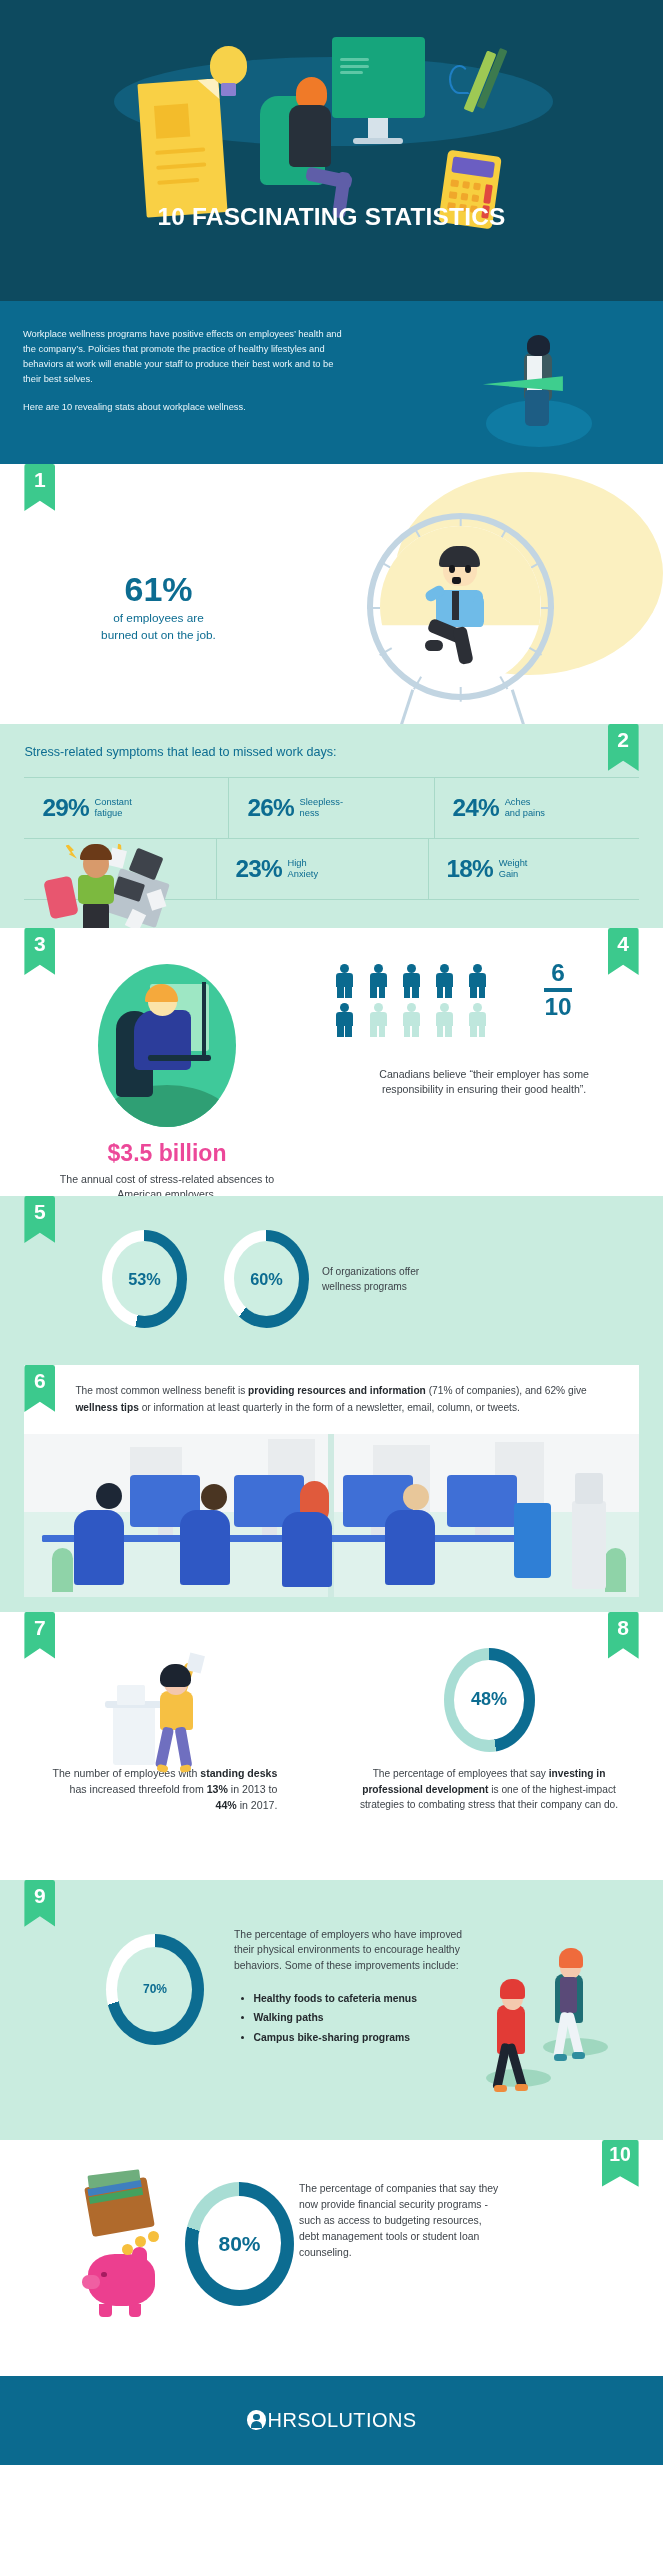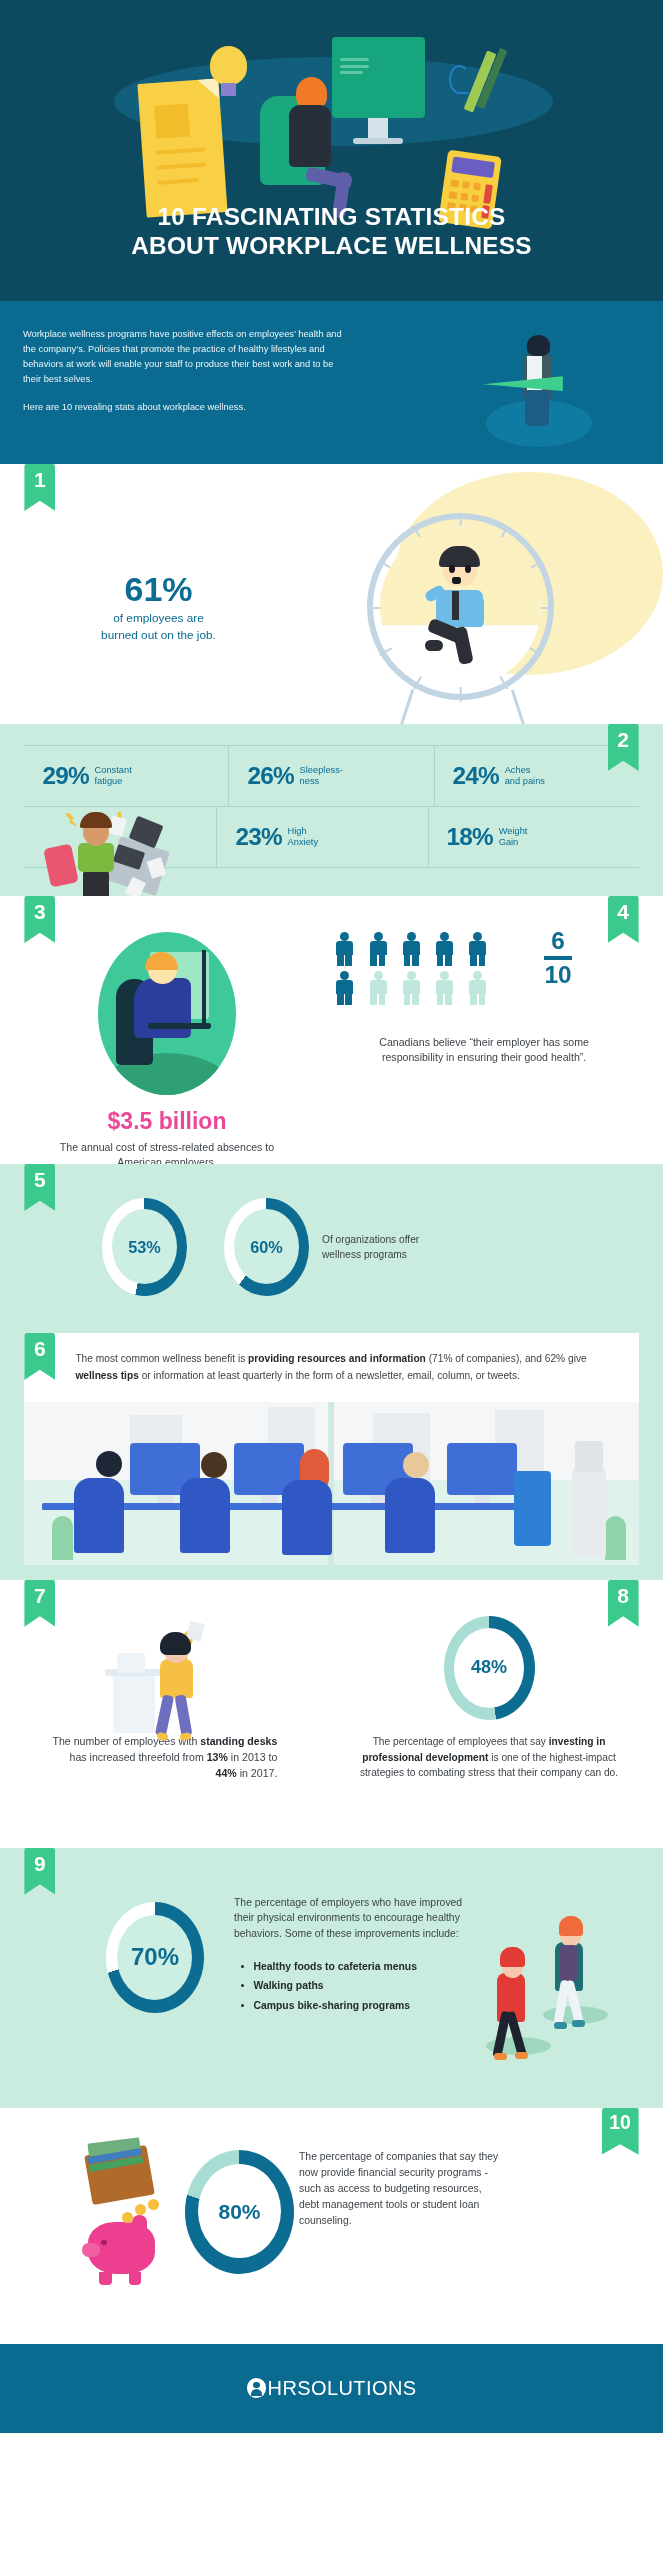--- a/index.html
+++ b/index.html
@@ -309,21 +309,20 @@
         <div class="k" style="left:30px;top:52px;"></div>
       <div class="k" style="left:42px;top:29px;height:18.7px;background:#e0483f;"></div>
       <div class="k" style="left:42px;top:50px;height:13px;background:#e0483f;"></div>
     </div>
     <div class="pen2"></div>
     <div class="pen"></div>
     <div class="squiggle"></div>
 
     <div class="hdr-title">
       <span>10 FASCINATING STATISTICS</span>
-      <span class="l2">ABOUT WORKPLACE WELLNESS</span>
     </div>
   </div>
 
   <div class="sect bg-blue intro">
     <p>Workplace wellness programs have positive effects on employees’ health and the company’s. Policies that promote the practice of healthy lifestyles and behaviors at work will enable your staff to produce their best work and to be their best selves.</p>
     <p>Here are 10 revealing stats about workplace wellness.</p>
     <div class="intro-fig">
       <div class="disc"></div>
         <div class="ib"></div>
         <div class="ishirt"></div>
@@ -367,20 +366,21 @@
 
     <div class="s1-num">61%</div>
     <div class="s1-cap">
       <span>of employees are</span><br>
       <span>burned out on the job.</span>
     </div>
   </div>
 
   <div class="sect bg-mint s2">
     <div class="ribbon" style="right:24.4px;top:0;">2</div>
+    <div class="s2-title">Stress-related symptoms that lead to missed work days:</div>
     <div class="s2-grid">
       <div class="s2-row">
         <div class="s2-cell">
           <span class="pct">29%</span>
           <span class="lbl">
             <span>Constant</span><br>
             <span>fatigue</span>
           </span>
         </div>
         <div class="s2-cell">
@@ -620,21 +620,21 @@
       <div class="s8-cap"><span>The percentage of employees that say </span><b>investing in professional development</b><span> is one of the highest-impact strategies to combating stress that their company can do.</span></div>
     </div>
   </div>
 
   <div class="sect bg-mint s9">
     <div class="ribbon" style="left:24.4px;top:0;">9</div>
 
     <div style="position:absolute;left:106px;top:54px;">
       <div class="donut" style="width:98px;height:111px;border-radius:50%;background:conic-gradient(#0c6c91 0% 70%, #ffffff 70% 100%);">
         <div style="position:absolute;left:11.4px;top:13px;width:75px;height:85px;border-radius:50%;background:#cdeee2;"></div>
-        <div class="val" style="font-size:24px;">70%</div>
+        <div class="val" style="font-size:12px;">70%</div>
       </div>
     </div>
 
     <div class="s9-txt">
       <div>The percentage of employers who have improved their physical environments to encourage healthy behaviors. Some of these improvements include:</div>
       <ul class="s9-list">
         <li>Healthy foods to cafeteria menus</li>
         <li>Walking paths</li>
         <li>Campus bike-sharing programs</li>
       </ul>

